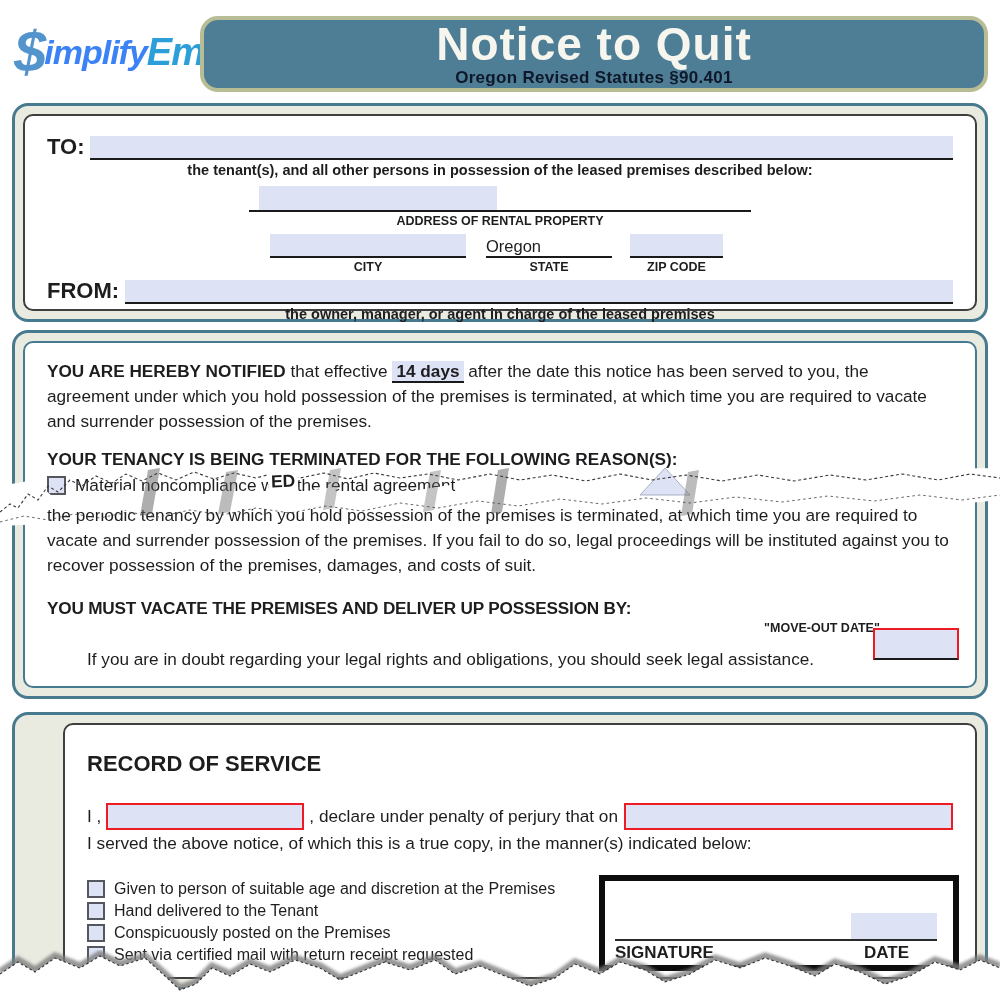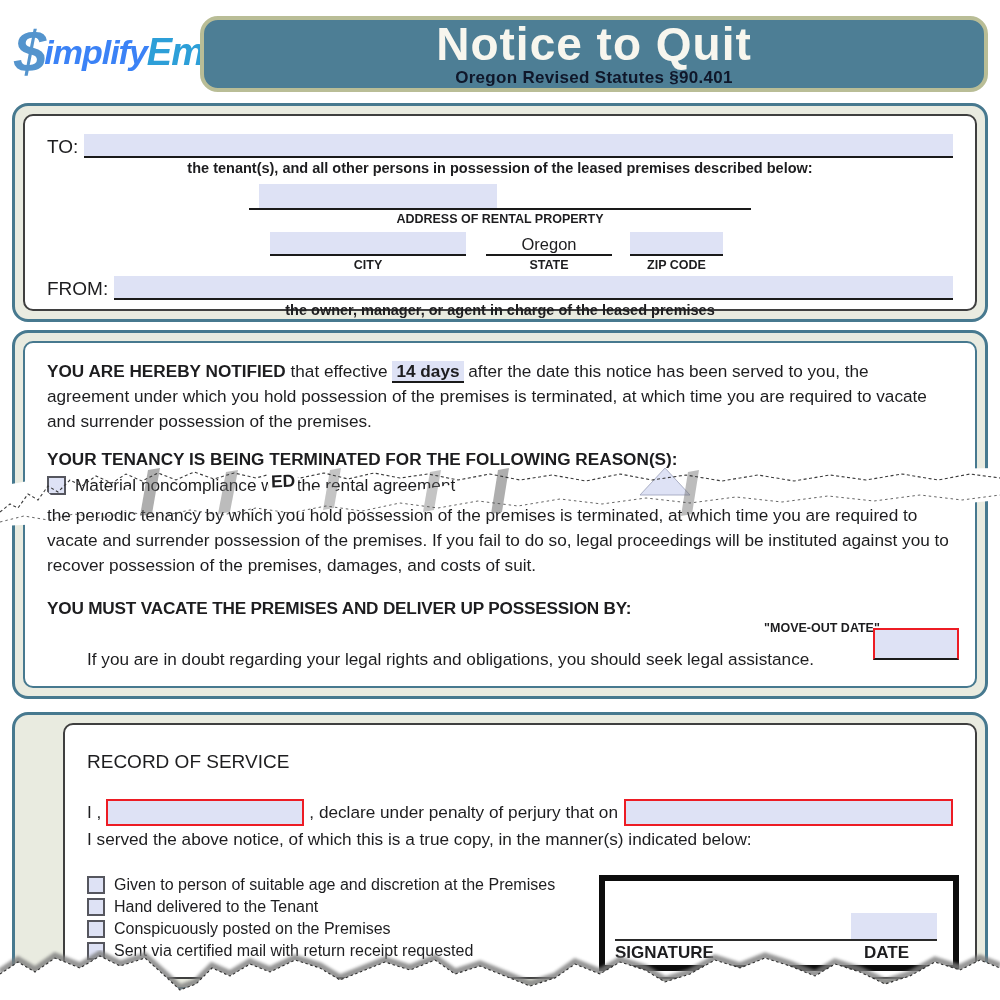--- a/index.html
+++ b/index.html
@@ -27,33 +27,33 @@
   .section-inner { background:#fff; border:2px solid #3f3f3f; border-radius:10px;
     width:100%; height:100%; padding:10px 22px; position:relative; }
   .section-inner.teal { border-color:#47798f; }
 
   
   .field { background:#dee2f5; }
   .uline { border-bottom:2px solid #1a1a1a; }
   .cap { font-weight:bold; font-size:14.5px; text-align:center; }
   .lbl { font-weight:bold; font-size:12.5px; text-align:center; margin-top:2px; }
   .row { display:flex; align-items:flex-end; }
-  .biglabel { font-weight:normal; font-size:19px; }
+  .biglabel { font-weight:bold; font-size:22px; }
 
   
   .to-row .fill { flex:1; height:24px; margin-left:6px; }
   .addr-wrap { width:502px; margin:8px auto 0 auto; }
   .addr-line { display:flex; align-items:flex-end; height:26px; }
   .addr-input { width:238px; height:24px; margin-left:10px; }
   .csz { display:flex; margin-left:223px; margin-top:6px; }
   .csz .col-city { width:196px; margin-right:20px; }
   .csz .col-state { width:126px; margin-right:18px; }
   .csz .col-zip { width:93px; }
   .csz .box { height:24px; }
-  .state-txt { font-size:16.5px; text-align:center; height:24px; line-height:24px; }
+  .state-txt { font-size:16.5px; height:24px; line-height:24px; }
 
   
   .body-txt { font-size:17.2px; line-height:25px; }
   .hl { background:#dee2f5; font-weight:bold; border-bottom:2px solid #1a1a1a; padding:0 4px; }
   .reason-head { font-weight:bold; font-size:17.2px; margin-top:15px; }
   .chk-row { display:flex; align-items:center; margin-top:5px; font-size:17.2px; }
   .chk { width:19px; height:19px; background:#dee2f5; border:2px solid #55565e; margin-right:9px; flex:0 0 auto; }
   .vacate { display:flex; align-items:center; margin-top:20px; }
   .vacate .head { font-weight:bold; font-size:17.2px; letter-spacing:-.2px; white-space:nowrap; }
   .red-box { border:2.5px solid #ed1c24; background:#dee2f5; }

